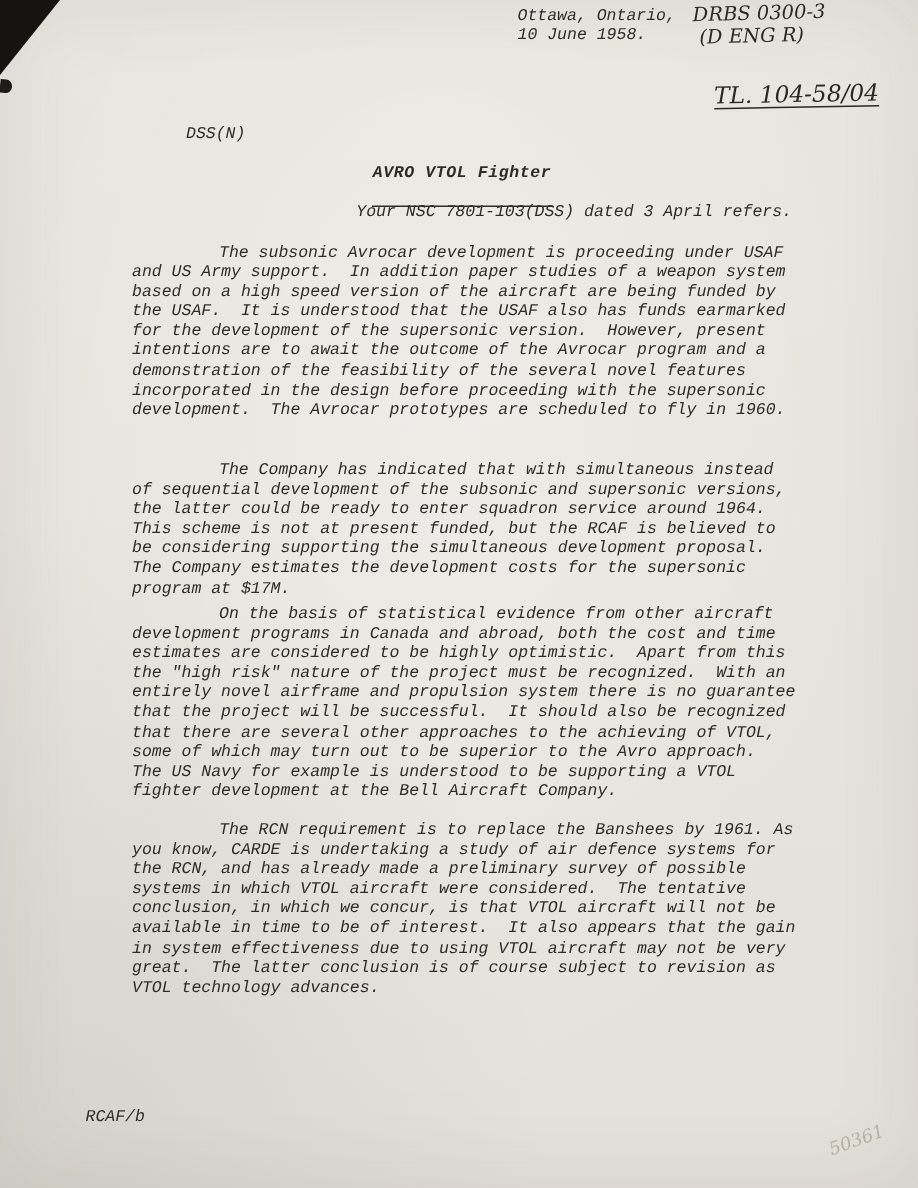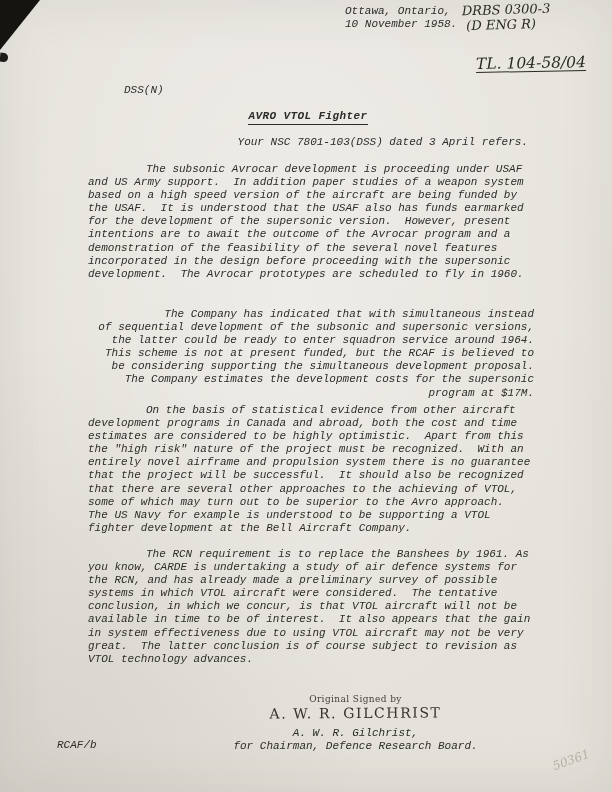--- a/index.html
+++ b/index.html
@@ -68,35 +68,35 @@
     position: absolute; left: 88px; top: 84px; margin-left: 36px;
   }
   .title-row {
     position: absolute; left: 88px; top: 110px; width: 440px;
     text-align: center;
   }
   .title-row .title-text {
     display: inline-block;
     font-weight: bold;
     border-bottom: 1px solid #2e2c29;
-    padding-bottom: 1px;
+    padding-bottom: 14px;
     letter-spacing: 0.4px;
   }
   .ref-line {
     position: absolute; left: 88px; top: 136px; width: 440px;
     text-align: right;
   }
   .para {
     position: absolute; left: 88px; width: 446px;
     text-indent: 58px;
     white-space: pre-wrap;
     text-align: left;
   }
   .para.p1 { top: 163px; }
-  .para.p2 { top: 308px; text-align: right; }
+  .para.p2 { top: 308px; }
   .para.p3 { top: 404px; }
   .para.p4 { top: 548px; }
 
   .sig-block {
     position: absolute; left: 228px; top: 694px; width: 255px;
     text-align: center;
   }
   .sig-stamp-note {
     font-family: "DejaVu Serif", serif;
     font-size: 9px;
@@ -128,21 +128,21 @@
 </head>
 <body>
 
 <div class="page">
 
   <div class="corner-artifact"></div>
   <div class="edge-mark"></div>
 
   <div class="dateline tw">
     <div>Ottawa, Ontario,</div>
-    <div>10 November 1958.</div>
+    <div>10 June 1958.</div>
   </div>
 
   <div class="hand hand-ref">
     <div>DRBS 0300-3</div>
     <div class="line2">(D ENG R)</div>
   </div>
 
   <div class="hand hand-tl">TL. 104-58/04</div>
 
   <div class="addressee tw">DSS(N)</div>
@@ -151,24 +151,18 @@
     <span class="title-text">AVRO VTOL Fighter</span>
   </div>
 
   <div class="ref-line tw">Your NSC 7801-103(DSS) dated 3 April refers.</div>
 
   <div class="para p1 tw">The subsonic Avrocar development is proceeding under USAF and US Army support.  In addition paper studies of a weapon system based on a high speed version of the aircraft are being funded by the USAF.  It is understood that the USAF also has funds earmarked for the development of the supersonic version.  However, present intentions are to await the outcome of the Avrocar program and a demonstration of the feasibility of the several novel features incorporated in the design before proceeding with the supersonic development.  The Avrocar prototypes are scheduled to fly in 1960.</div>
   <div class="para p2 tw">The Company has indicated that with simultaneous instead of sequential development of the subsonic and supersonic versions, the latter could be ready to enter squadron service around 1964.  This scheme is not at present funded, but the RCAF is believed to be considering supporting the simultaneous development proposal. The Company estimates the development costs for the supersonic program at $17M.</div>
   <div class="para p3 tw">On the basis of statistical evidence from other aircraft development programs in Canada and abroad, both the cost and time estimates are considered to be highly optimistic.  Apart from this the "high risk" nature of the project must be recognized.  With an entirely novel airframe and propulsion system there is no guarantee that the project will be successful.  It should also be recognized that there are several other approaches to the achieving of VTOL, some of which may turn out to be superior to the Avro approach.  The US Navy for example is understood to be supporting a VTOL fighter development at the Bell Aircraft Company.</div>
   <div class="para p4 tw">The RCN requirement is to replace the Banshees by 1961. As you know, CARDE is undertaking a study of air defence systems for the RCN, and has already made a preliminary survey of possible systems in which VTOL aircraft were considered.  The tentative conclusion, in which we concur, is that VTOL aircraft will not be available in time to be of interest.  It also appears that the gain in system effectiveness due to using VTOL aircraft may not be very great.  The latter conclusion is of course subject to revision as VTOL technology advances.</div>
 
-  <div class="sig-block">
-    <div class="sig-stamp-note">Original Signed by</div>
-    <div class="sig-name">A. W. R. GILCHRIST</div>
-    <div class="sig-typed tw">A. W. R. Gilchrist,</div>
-    <div class="tw">for Chairman, Defence Research Board.</div>
-  </div>
 
   <div class="typist tw">RCAF/b</div>
 
   <div class="faint-mark">50361</div>
 
 </div>
 
 </body></html>

